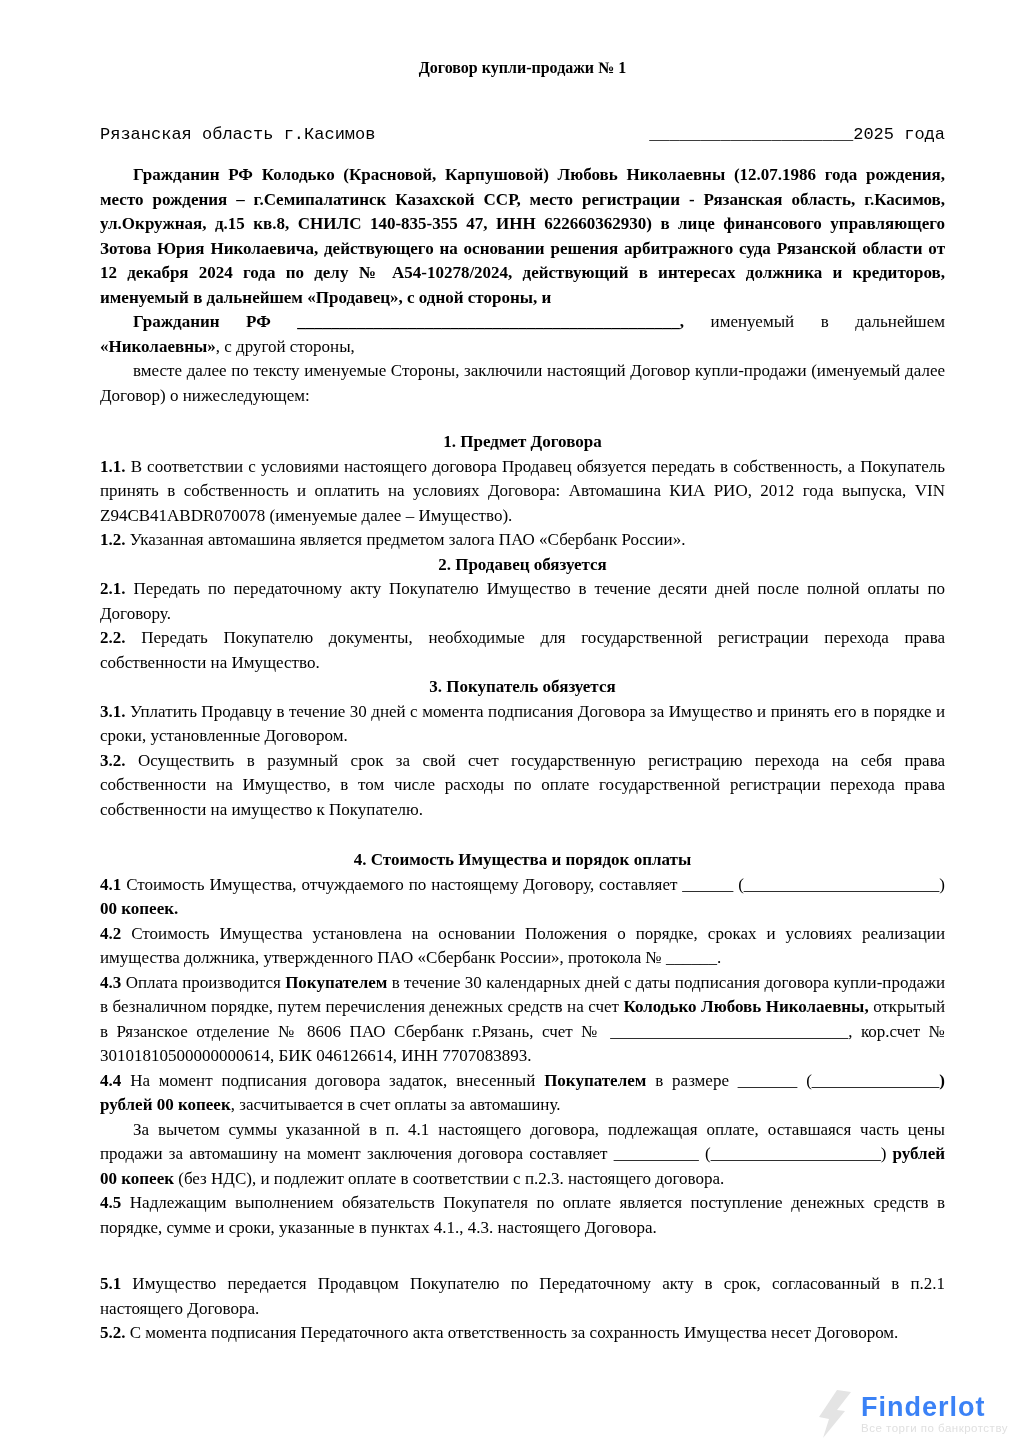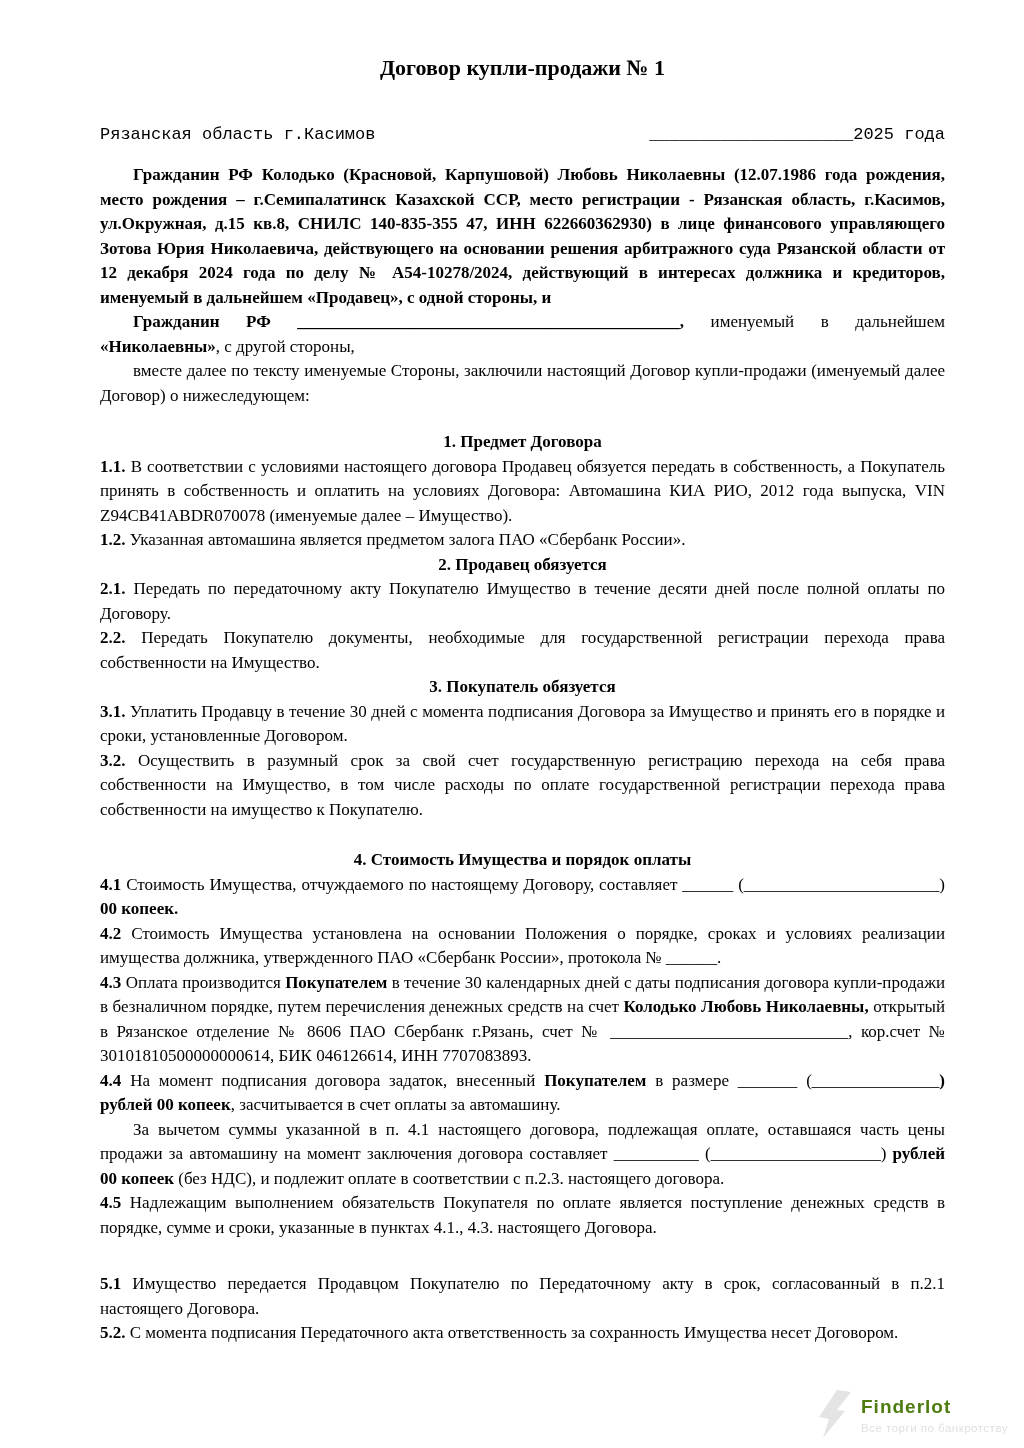--- a/index.html
+++ b/index.html
@@ -21,21 +21,21 @@
   }
   p {
     margin: 0;
     font-size: 17px;
     line-height: 24.5px;
     text-align: justify;
   }
   .doc-title {
     text-align: center;
     font-weight: bold;
-    font-size: 22px;
+    font-size: 16px;
     margin-bottom: 42px;
   }
   .place-date {
     display: flex;
     justify-content: space-between;
     margin-bottom: 16px;
   }
   .place-date p { text-align: center; font-family: Liberation Mono, monospace; }
   .indent { text-indent: 33px; }
   .bold { font-weight: bold; }
@@ -52,23 +52,23 @@
     display: flex;
     align-items: center;
     gap: 8px;
     user-select: none;
   }
   .wm-logo { width: 38px; height: 52px; }
   .wm-text { display: flex; flex-direction: column; }
   .wm-brand {
     font-family: "Liberation Sans", "DejaVu Sans", sans-serif;
     font-weight: bold;
-    font-size: 19px;
+    font-size: 27px;
     line-height: 28px;
-    color: #4d7c0f;
+    color: #3b82f6;
     letter-spacing: 1px;
   }
   .wm-tagline {
     font-family: "Liberation Sans", "DejaVu Sans", sans-serif;
     font-size: 11.5px;
     line-height: 14px;
     color: #e0e0e0;
     letter-spacing: 0.5px;
   }
 </style>

